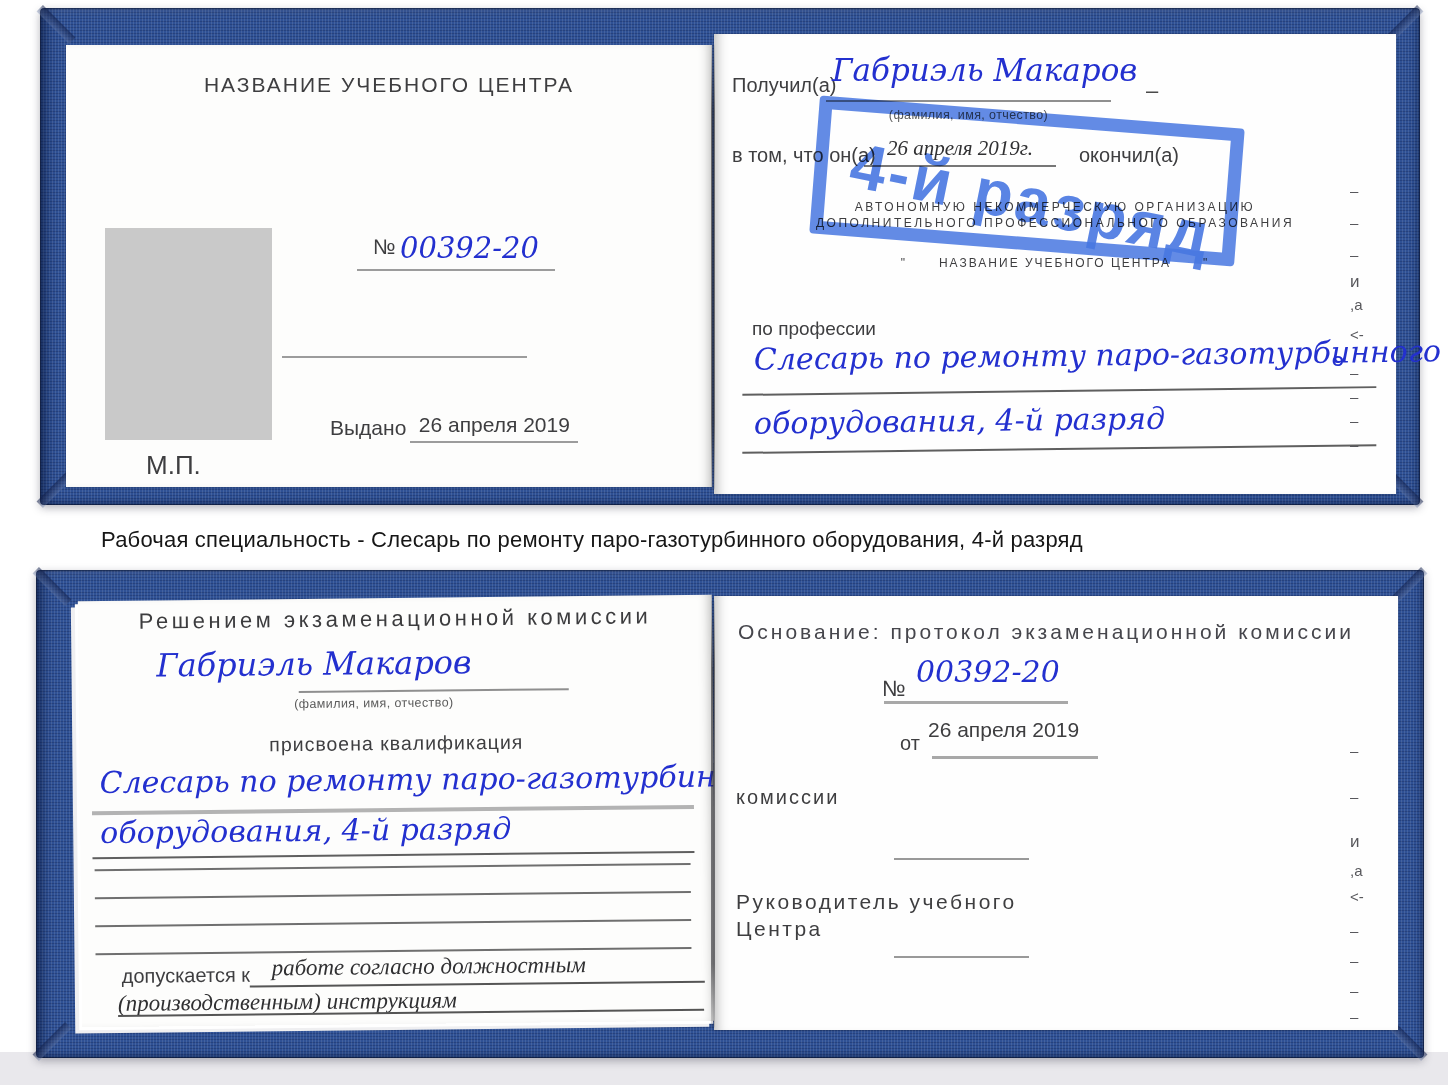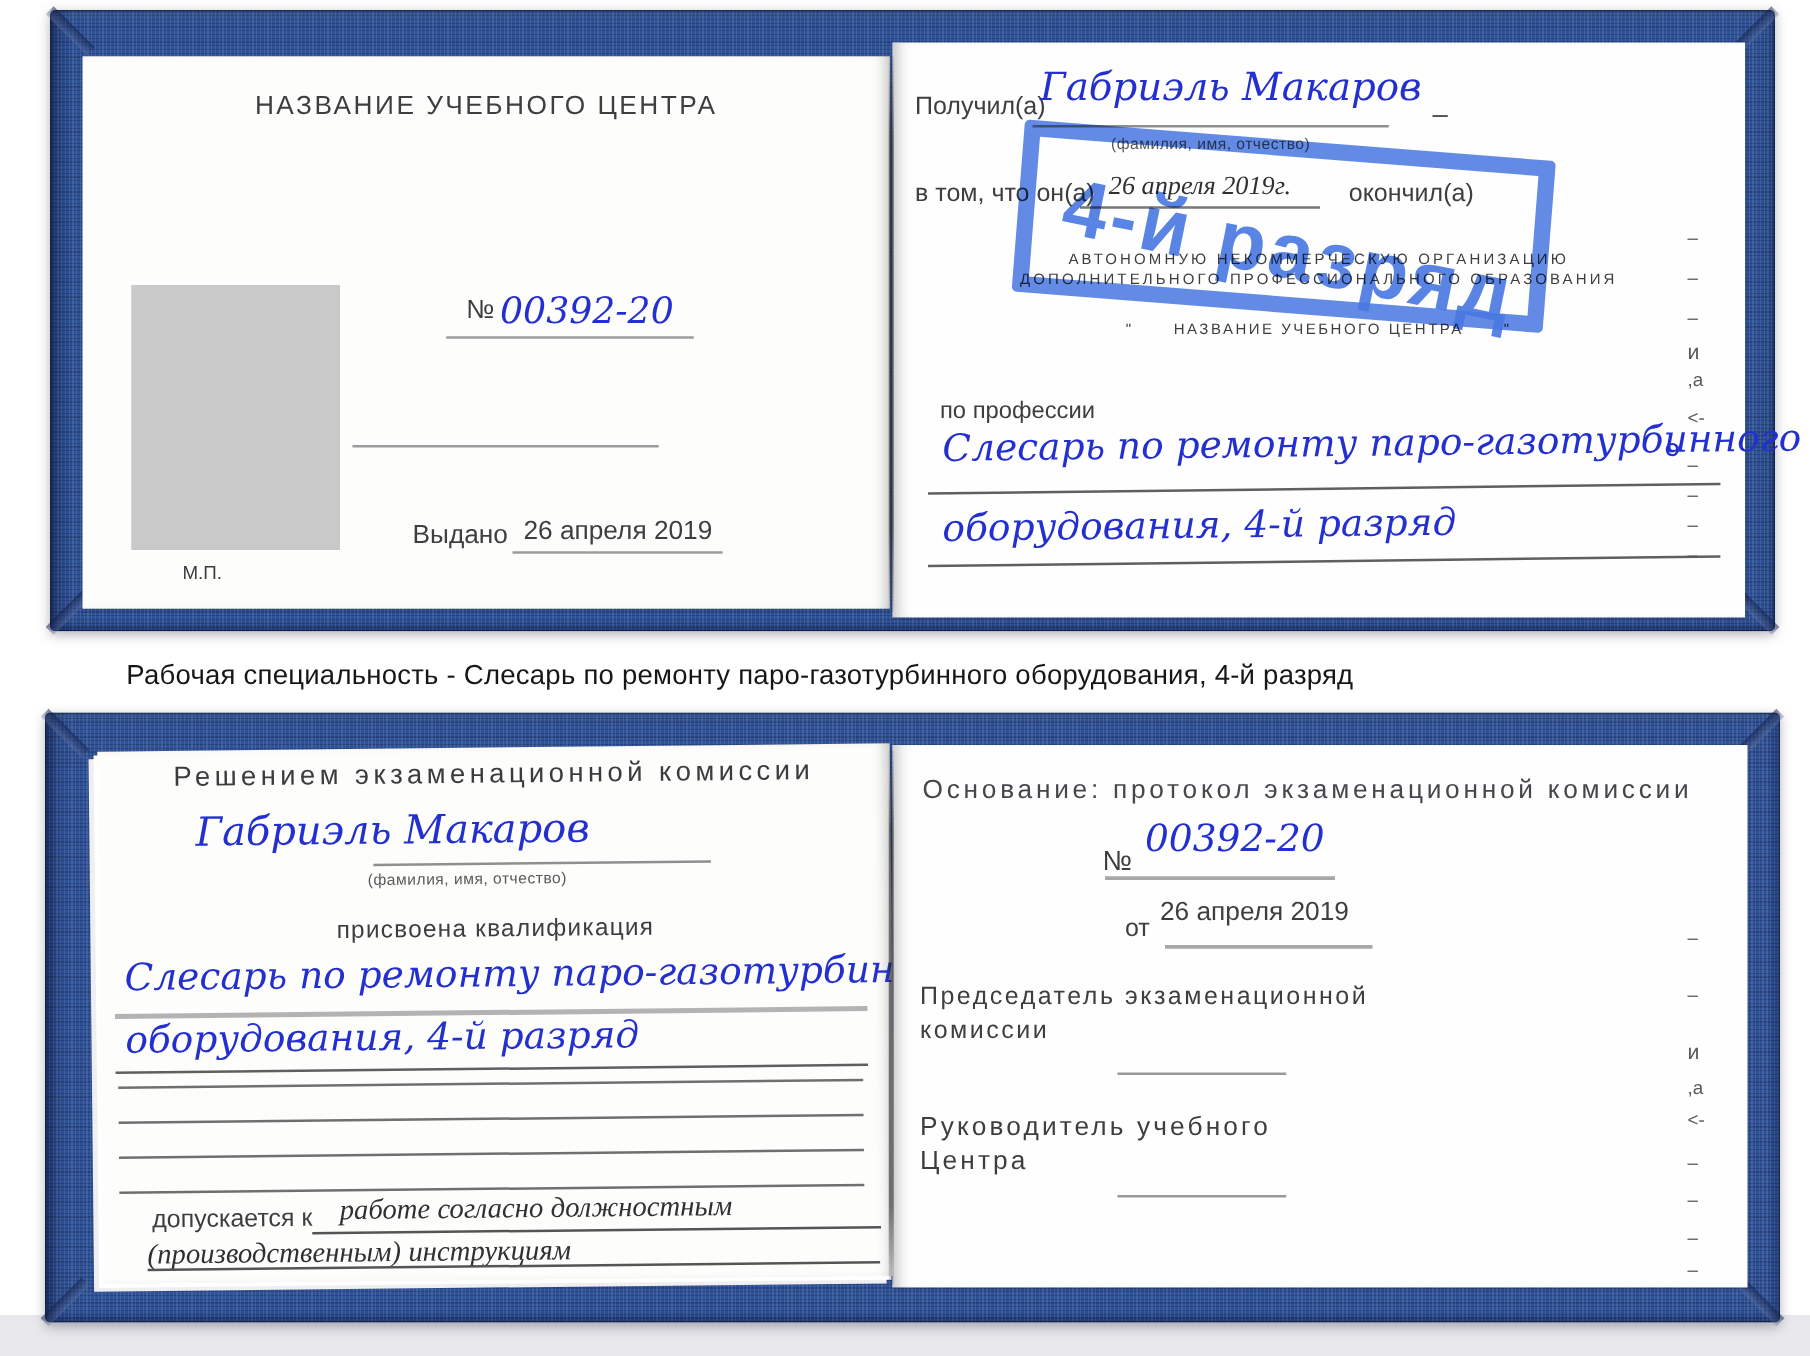--- a/index.html
+++ b/index.html
@@ -61,21 +61,21 @@
   .photo { position:absolute; left:39px; top:183px; width:167px; height:212px; background:#c9c9c9; }
   .udo { position:absolute; left:225px; top:182px; width:330px; text-align:center; }
   .udo-title { font-size:21px; letter-spacing:2px; }
   .num-wrap { display:inline-block; margin-top:4px; border-bottom:2px solid #9c9c9c; padding:0 16px 4px; }
   .num-sym { font-size:21px; vertical-align:4px; }
   .num-val { font-size:29px; }
   .b1-blank { left:216px; top:311px; width:245px; border-bottom-color:#9c9c9c; }
   .issued { position:absolute; left:264px; top:368px; display:flex; align-items:center; gap:4px; }
   .issued-label { font-size:21px; }
   .iss-val { border-bottom:2px solid #9c9c9c; width:168px; text-align:center; padding-bottom:4px; font-size:21px; }
-  .mp { left:80px; top:405px; font-size:15px; }
+  .mp { left:80px; top:405px; font-size:26px; }
 
   
   .r1-label { left:18px; top:40px; font-size:20px; }
   .r1-field { position:absolute; left:112px; top:16px; width:285px; height:52px; border-bottom:2px solid #8f8f8f; }
   .r1-name { position:absolute; left:6px; top:2px; font-size:31px; white-space:nowrap; }
   .r1-hint { left:112px; top:74px; width:285px; text-align:center; position:absolute; }
   .r1-dash { left:432px; top:44px; font-size:22px; color:#4a4a4a; }
   .r2-label { left:18px; top:110px; font-size:20px; }
   .r2-date { position:absolute; left:150px; top:102px; width:192px; text-align:center;
              border-bottom:2px solid #777; padding-bottom:4px; font-size:21px; }
@@ -240,21 +240,20 @@
         <span>Основание:</span>
         <span>протокол экзаменационной комиссии</span>
       </div>
       <div class="abs typ b2-num-sym">№</div>
       <div class="abs hand b2-num-val">00392-20</div>
       <div class="uline b2-num-line"></div>
       <div class="abs typ b2-from-label">от</div>
       <div class="abs typ b2-from-val">26 апреля 2019</div>
       <div class="uline b2-from-line"></div>
       <div class="abs typ b2-chair">
-        <div>Председатель экзаменационной</div>
         <div>комиссии</div>
       </div>
       <div class="uline b2-sig1"></div>
       <div class="abs typ b2-head">
         <div>Руководитель учебного</div>
         <div>Центра</div>
       </div>
       <div class="uline b2-sig2"></div>
 
       <span class="em" style="top:146px">–</span>

